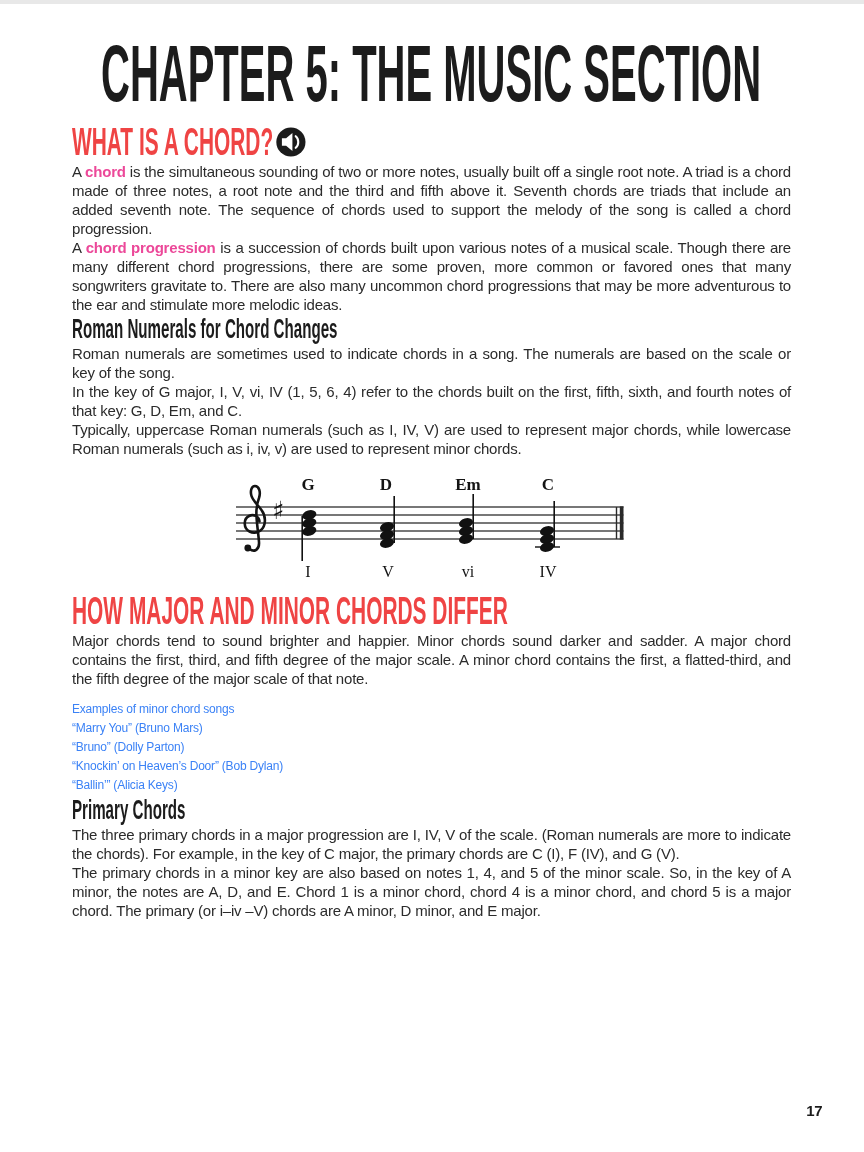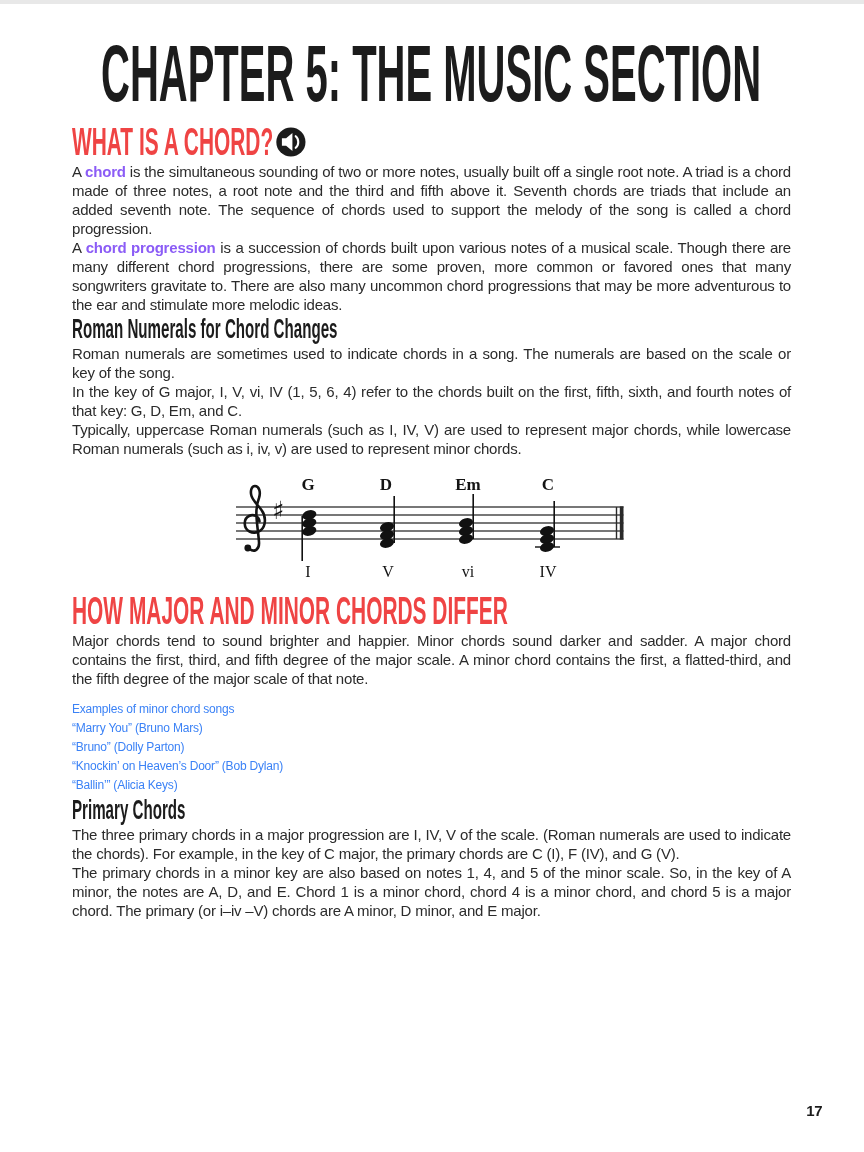--- a/index.html
+++ b/index.html
@@ -46,21 +46,21 @@
   h3.sub-heading .cond { transform: scaleX(0.54); transform-origin: left center; display: inline-block; }
 
   
   p.body-text {
     margin: 0; padding: 0;
     font-size: 15px; line-height: 19px;
     letter-spacing: -0.2px;
     text-align: justify;
     color: #2b2b2b;
   }
-  p.body-text b { font-weight: 700; color: #8b5cf6; }
+  p.body-text b { font-weight: 700; color: #ec4899; }
   .song-list { margin: 12px 0 0 0; }
   .song-line { font-size: 12px; line-height: 19px; letter-spacing: -0.2px; color: #3b82f6; }
 
   .m-t2  { margin-top: 2px; }
   .m-t3  { margin-top: 3px; }
   .m-t13 { margin-top: 13px; }
   .m-t14 { margin-top: 14px; }
   .m-t15 { margin-top: 15px; }
   .m-t16 { margin-top: 16px; }
   .m-t19 { margin-top: 19px; }
@@ -196,18 +196,18 @@
     <div class="song-line">“Marry You” (Bruno Mars)</div>
     <div class="song-line">“Bruno” (Dolly Parton)</div>
     <div class="song-line">“Knockin’ on Heaven’s Door” (Bob Dylan)</div>
     <div class="song-line">“Ballin’” (Alicia Keys)</div>
   </div>
 
   <h3 class="sub-heading m-t16">
     <span class="cond">Primary Chords</span>
   </h3>
 
-  <p class="body-text m-t3">The three primary chords in a major progression are I, IV, V of the scale. (Roman numerals are used to indicate the chords). For example, in the key of C major, the primary chords are C (I), F (IV), and G (V).</p>
+  <p class="body-text m-t3">The three primary chords in a major progression are I, IV, V of the scale. (Roman numerals are more to indicate the chords). For example, in the key of C major, the primary chords are C (I), F (IV), and G (V).</p>
   <p class="body-text m-t13">The primary chords in a minor key are also based on notes 1, 4, and 5 of the minor scale. So, in the key of A minor, the notes are A, D, and E. Chord 1 is a minor chord, chord 4 is a minor chord, and chord 5 is a major chord. The primary (or i–iv –V) chords are A minor, D minor, and E major.</p>
 
   <div class="page-number">17</div>
 
 </div>
 
 </body></html>

